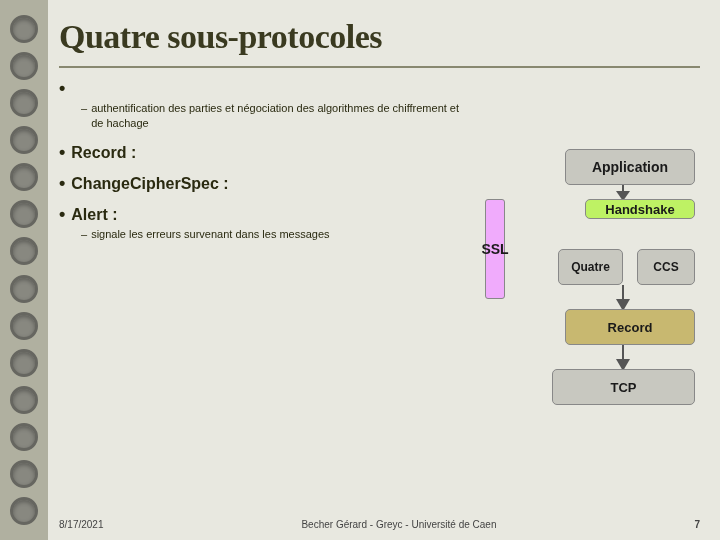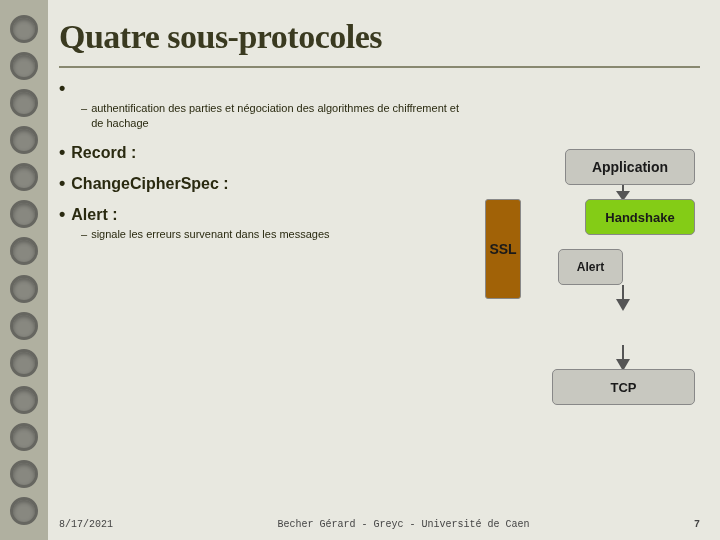--- a/index.html
+++ b/index.html
@@ -166,36 +166,36 @@
       color: #1a1a1a;
     }
 
     .diag-ssl-label {
       position: absolute;
       left: 0;
       top: 50px;
       font-weight: bold;
       font-size: 14px;
       color: #1a1a1a;
-      background: #a16207;
+      background: #f0abfc;
       border: 1.5px solid #888;
       padding: 2px 6px;
       border-radius: 3px;
-      width: 36px;
+      width: 20px;
       height: 100px;
       display: flex;
       align-items: center;
       justify-content: center;
     }
 
     .diag-handshake {
-      background: #84cc16;
+      background: #bef264;
       border-color: #888;
       width: 110px;
-      height: 36px;
+      height: 20px;
       top: 50px;
       right: 0;
       color: #1a1a1a;
     }
 
     .diag-alert {
       background: #c8c8c0;
       border-color: #888;
       width: 65px;
       height: 36px;
@@ -237,21 +237,20 @@
     }
 
     
     .footer {
       display: flex;
       flex-direction: row;
       justify-content: space-between;
       padding-top: 4px;
       font-size: 10px;
       color: #444;
-      font-family: Liberation Mono, monospace;
     }
 
     .footer-date {
       color: #444;
     }
 
     .footer-center {
       color: #444;
       text-align: center;
     }
@@ -339,29 +338,35 @@
 
           <div class="diag-box diag-ssl-label">
             <span>SSL</span>
           </div>
 
           <div class="diag-box diag-handshake">
             <span>Handshake</span>
           </div>
 
           <div class="diag-box diag-alert">
-            <span>Alert</span>
-          </div>
-
+            <span>Quatre</span>
+          </div>
+
+          <div class="diag-box diag-ccs">
+            <span>CCS</span>
+          </div>
 
           <svg style="position:absolute;top:136px;right:65px;" width="14" height="26">
             <rect x="6" y="0" width="2" height="18" fill="#555"></rect>
             <polygon points="0,14 14,14 7,26" fill="#555"></polygon>
           </svg>
 
+          <div class="diag-box diag-record">
+            <span>Record</span>
+          </div>
 
           <svg style="position:absolute;top:196px;right:65px;" width="14" height="26">
             <rect x="6" y="0" width="2" height="18" fill="#555"></rect>
             <polygon points="0,14 14,14 7,26" fill="#555"></polygon>
           </svg>
 
           <div class="diag-box diag-tcp">
             <span>TCP</span>
           </div>
         </div>

